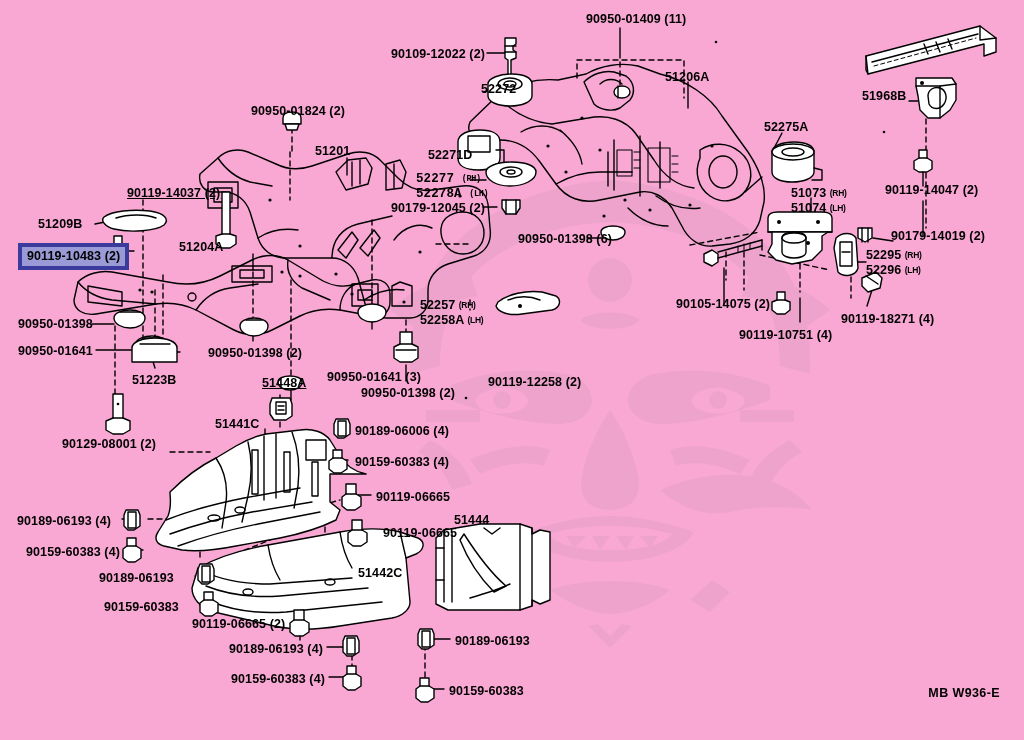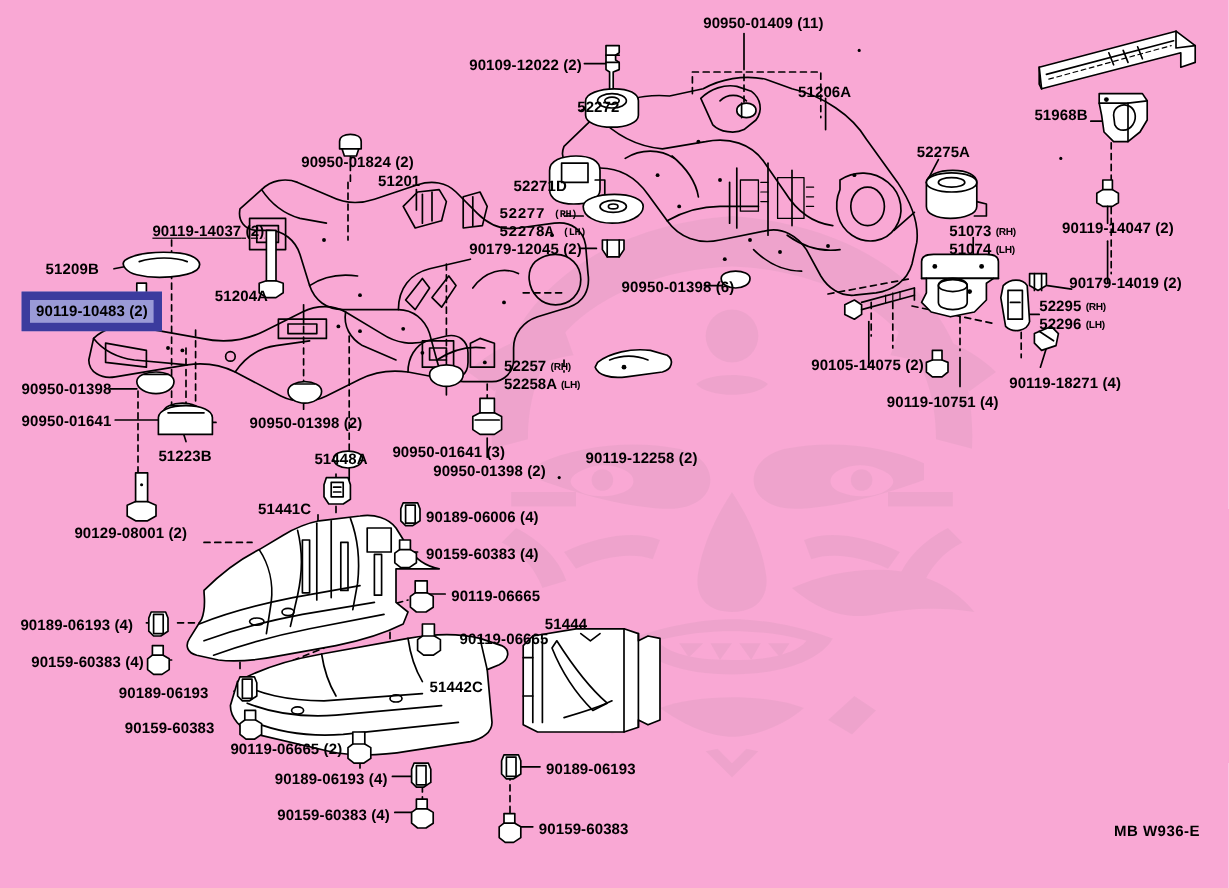--- a/index.html
+++ b/index.html
@@ -46,21 +46,21 @@
     font-size:8.5px;
     font-weight:bold;
     vertical-align:1px;
     letter-spacing:-.3px;
   }
   .qty{ font-weight:bold; }
   .lbl2{ line-height:1.16; }
   
   .lbl.sel{
     background:#9a9ad6;
-    border:7px solid #404040;
+    border:4px solid #404040;
     color:#000;
     padding:2px 5px 2px 5px;
     margin-left:-6px;
     margin-top:-3px;
     z-index:4;
   }
   
   #figcode{
     position:absolute;
     right:24px; bottom:40px;
@@ -567,40 +567,40 @@
       </g>
     </g>
   </svg>
 
   <div id="labels">
       <div class="lbl" style="left: 586px; top: 12px;"><span>90950-01409</span><span class="qty"> (11)</span></div>
       <div class="lbl" style="left: 391px; top: 47px;"><span>90109-12022</span><span class="qty"> (2)</span></div>
       <div class="lbl" style="left: 665px; top: 70px;"><span>51206A</span></div>
       <div class="lbl" style="left: 862px; top: 89px;"><span>51968B</span></div>
       <div class="lbl" style="left: 441px; top: 82px; margin-left: 40px;"><span>52272</span></div>
-      <div class="lbl" style="left: 251px; top: 104px; margin-top: 24px;"><span>90950-01824</span><span class="qty"> (2)</span></div>
+      <div class="lbl" style="left: 251px; top: 104px;"><span>90950-01824</span><span class="qty"> (2)</span></div>
       <div class="lbl" style="left: 764px; top: 120px;"><span>52275A</span></div>
       <div class="lbl" style="left: 315px; top: 144px; text-align: center;"><span>51201</span></div>
       <div class="lbl" style="left: 428px; top: 148px;"><span>52271D</span></div>
       <div class="lbl" style="left: 127px; top: 186px; text-decoration: underline;"><span>90119-14037</span><span class="qty"> (2)</span></div>
       <div class="lbl" style="left: 391px; top: 201px;"><span>90179-12045</span><span class="qty"> (2)</span></div>
       <div class="lbl" style="left: 885px; top: 183px;"><span>90119-14047</span><span class="qty"> (2)</span></div>
       <div class="lbl" style="left: 38px; top: 217px;"><span>51209B</span></div>
       <div class="lbl" style="left: 518px; top: 232px;"><span>90950-01398</span><span class="qty"> (6)</span></div>
       <div class="lbl" style="left: 891px; top: 229px;"><span>90179-14019</span><span class="qty"> (2)</span></div>
       <div class="lbl" style="left: 179px; top: 240px;"><span>51204A</span></div>
       <div class="lbl" style="left: 676px; top: 297px;"><span>90105-14075</span><span class="qty"> (2)</span></div>
       <div class="lbl" style="left: 739px; top: 328px;"><span>90119-10751</span><span class="qty"> (4)</span></div>
       <div class="lbl" style="left: 841px; top: 312px;"><span>90119-18271</span><span class="qty"> (4)</span></div>
       <div class="lbl" style="left: 18px; top: 317px;"><span>90950-01398</span></div>
       <div class="lbl" style="left: 18px; top: 344px;"><span>90950-01641</span></div>
       <div class="lbl" style="left: 208px; top: 346px;"><span>90950-01398</span><span class="qty"> (2)</span></div>
       <div class="lbl" style="left: 327px; top: 332px; margin-top: 38px;"><span>90950-01641</span><span class="qty"> (3)</span></div>
       <div class="lbl" style="left: 132px; top: 373px;"><span>51223B</span></div>
-      <div class="lbl" style="left: 262px; top: 376px;"><span>51448A</span></div>
+      <div class="lbl" style="left: 262px; top: 376px; text-decoration: underline;"><span>51448A</span></div>
       <div class="lbl" style="left: 361px; top: 386px;"><span>90950-01398</span><span class="qty"> (2)</span></div>
       <div class="lbl" style="left: 488px; top: 375px;"><span>90119-12258</span><span class="qty"> (2)</span></div>
       <div class="lbl" style="left: 62px; top: 437px;"><span>90129-08001</span><span class="qty"> (2)</span></div>
       <div class="lbl" style="left: 215px; top: 417px;"><span>51441C</span></div>
       <div class="lbl" style="left: 355px; top: 424px;"><span>90189-06006</span><span class="qty"> (4)</span></div>
       <div class="lbl" style="left: 355px; top: 455px;"><span>90159-60383</span><span class="qty"> (4)</span></div>
       <div class="lbl" style="left: 376px; top: 490px;"><span>90119-06665</span></div>
       <div class="lbl" style="left: 454px; top: 513px;"><span>51444</span></div>
       <div class="lbl" style="left: 383px; top: 526px;"><span>90119-06665</span></div>
       <div class="lbl" style="left: 17px; top: 514px;"><span>90189-06193</span><span class="qty"> (4)</span></div>

